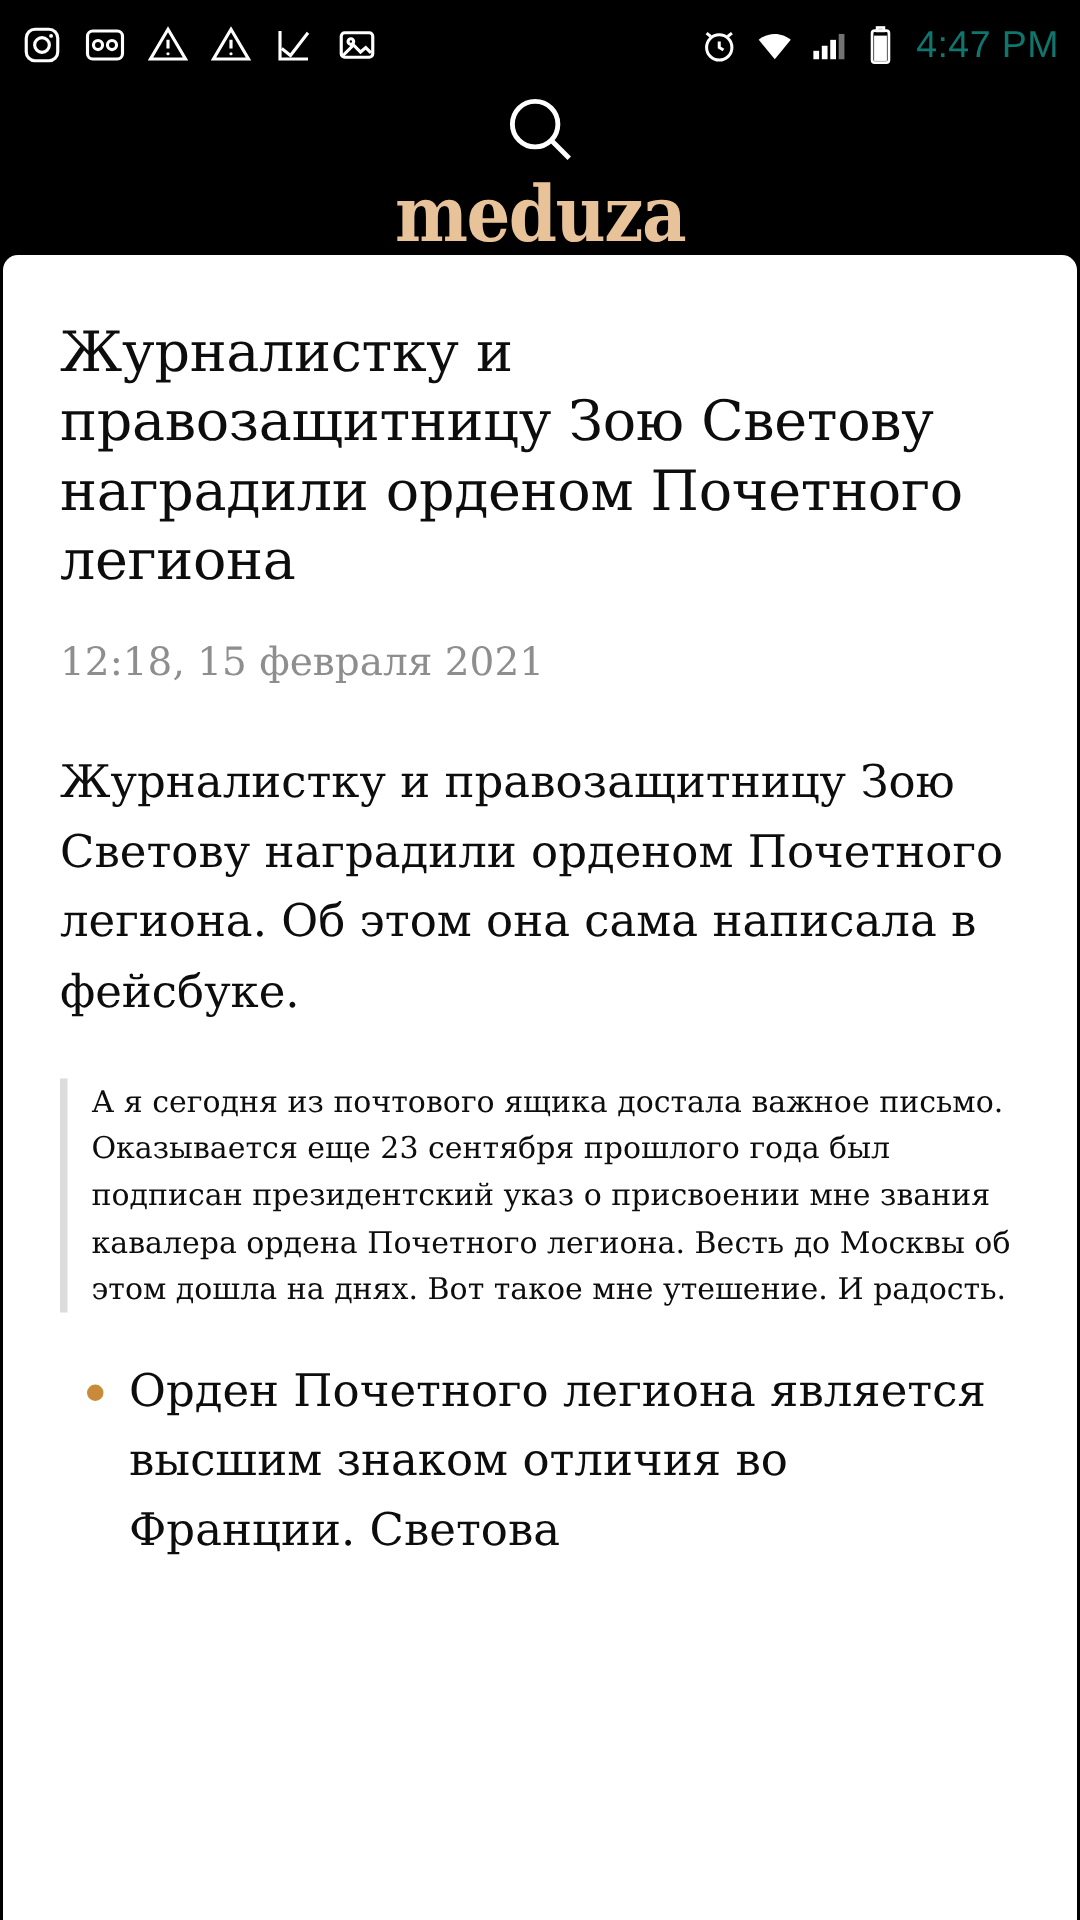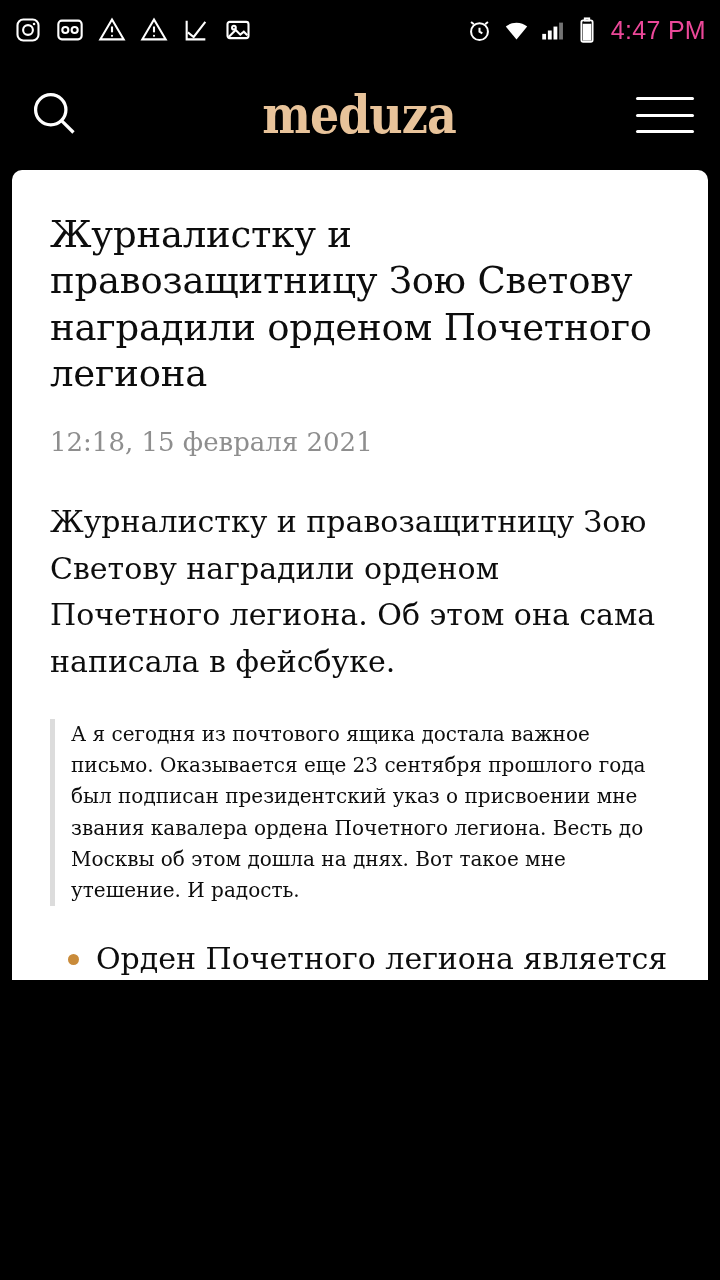--- a/index.html
+++ b/index.html
@@ -21,53 +21,54 @@
     padding: 0 14px;
     color: #ffffff;
   }
   .status-left { display: flex; align-items: center; gap: 14px; }
   .status-right { display: flex; align-items: center; gap: 10px; }
   .sicon { display: inline-block; color: #fff; }
   .sicon svg { display: block; }
   .clock {
     font-size: 25px;
     font-family: "Liberation Sans", sans-serif;
-    color: #ec4899;
+    color: #0f766e;
     letter-spacing: 0.3px;
     margin-left: 4px;
   }
 
   
   .appbar {
     height: 110px;
     background: #000;
     display: flex;
     align-items: center;
     justify-content: space-between;
     padding: 0 26px;
+    flex-direction: column;
   }
   .logo {
     font-family: "DejaVu Serif", serif;
     font-weight: bold;
     font-style: normal;
     font-size: 46px;
     color: #e8c39a;
     letter-spacing: -1px;
     transform: scaleY(1.12);
   }
   .search-btn { width: 56px; height: 56px; display: flex; align-items: center; justify-content: center; }
   .menu-btn { width: 58px; height: 48px; display: flex; flex-direction: column; justify-content: space-between; padding: 6px 0; }
   .menu-btn span { display: block; height: 3px; background: #fff; border-radius: 2px; width: 100%; }
 
   
   .sheet {
     background: #fff;
-    margin: 0 12px;
+    margin: 0 2px;
     border-radius: 10px 10px 0 0;
-    height: 810px;
+    height: 1110px;
     padding: 42px 38px 0 38px;
     overflow: hidden;
   }
   h1.title {
     font-family: "DejaVu Serif", serif;
     font-size: 37px;
     line-height: 1.25;
     color: #0d0d0d;
     font-weight: normal;
     letter-spacing: -0.2px;

